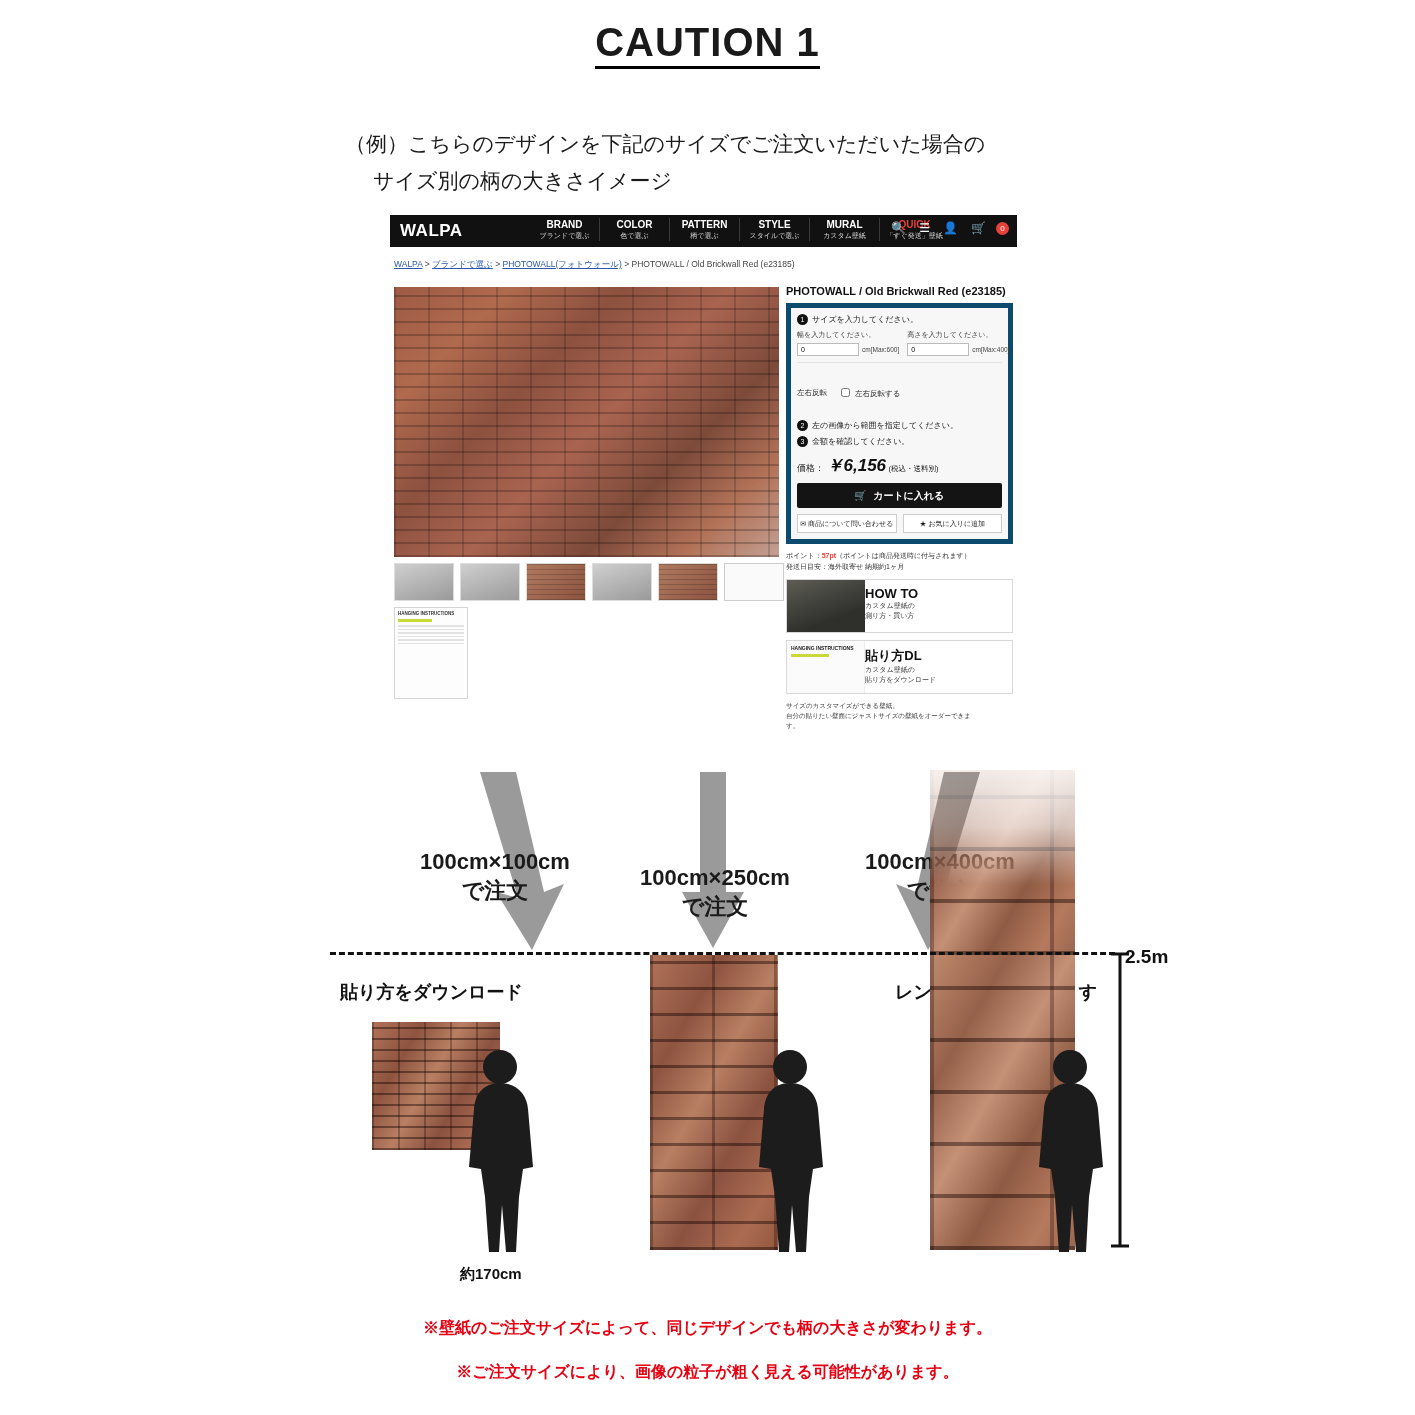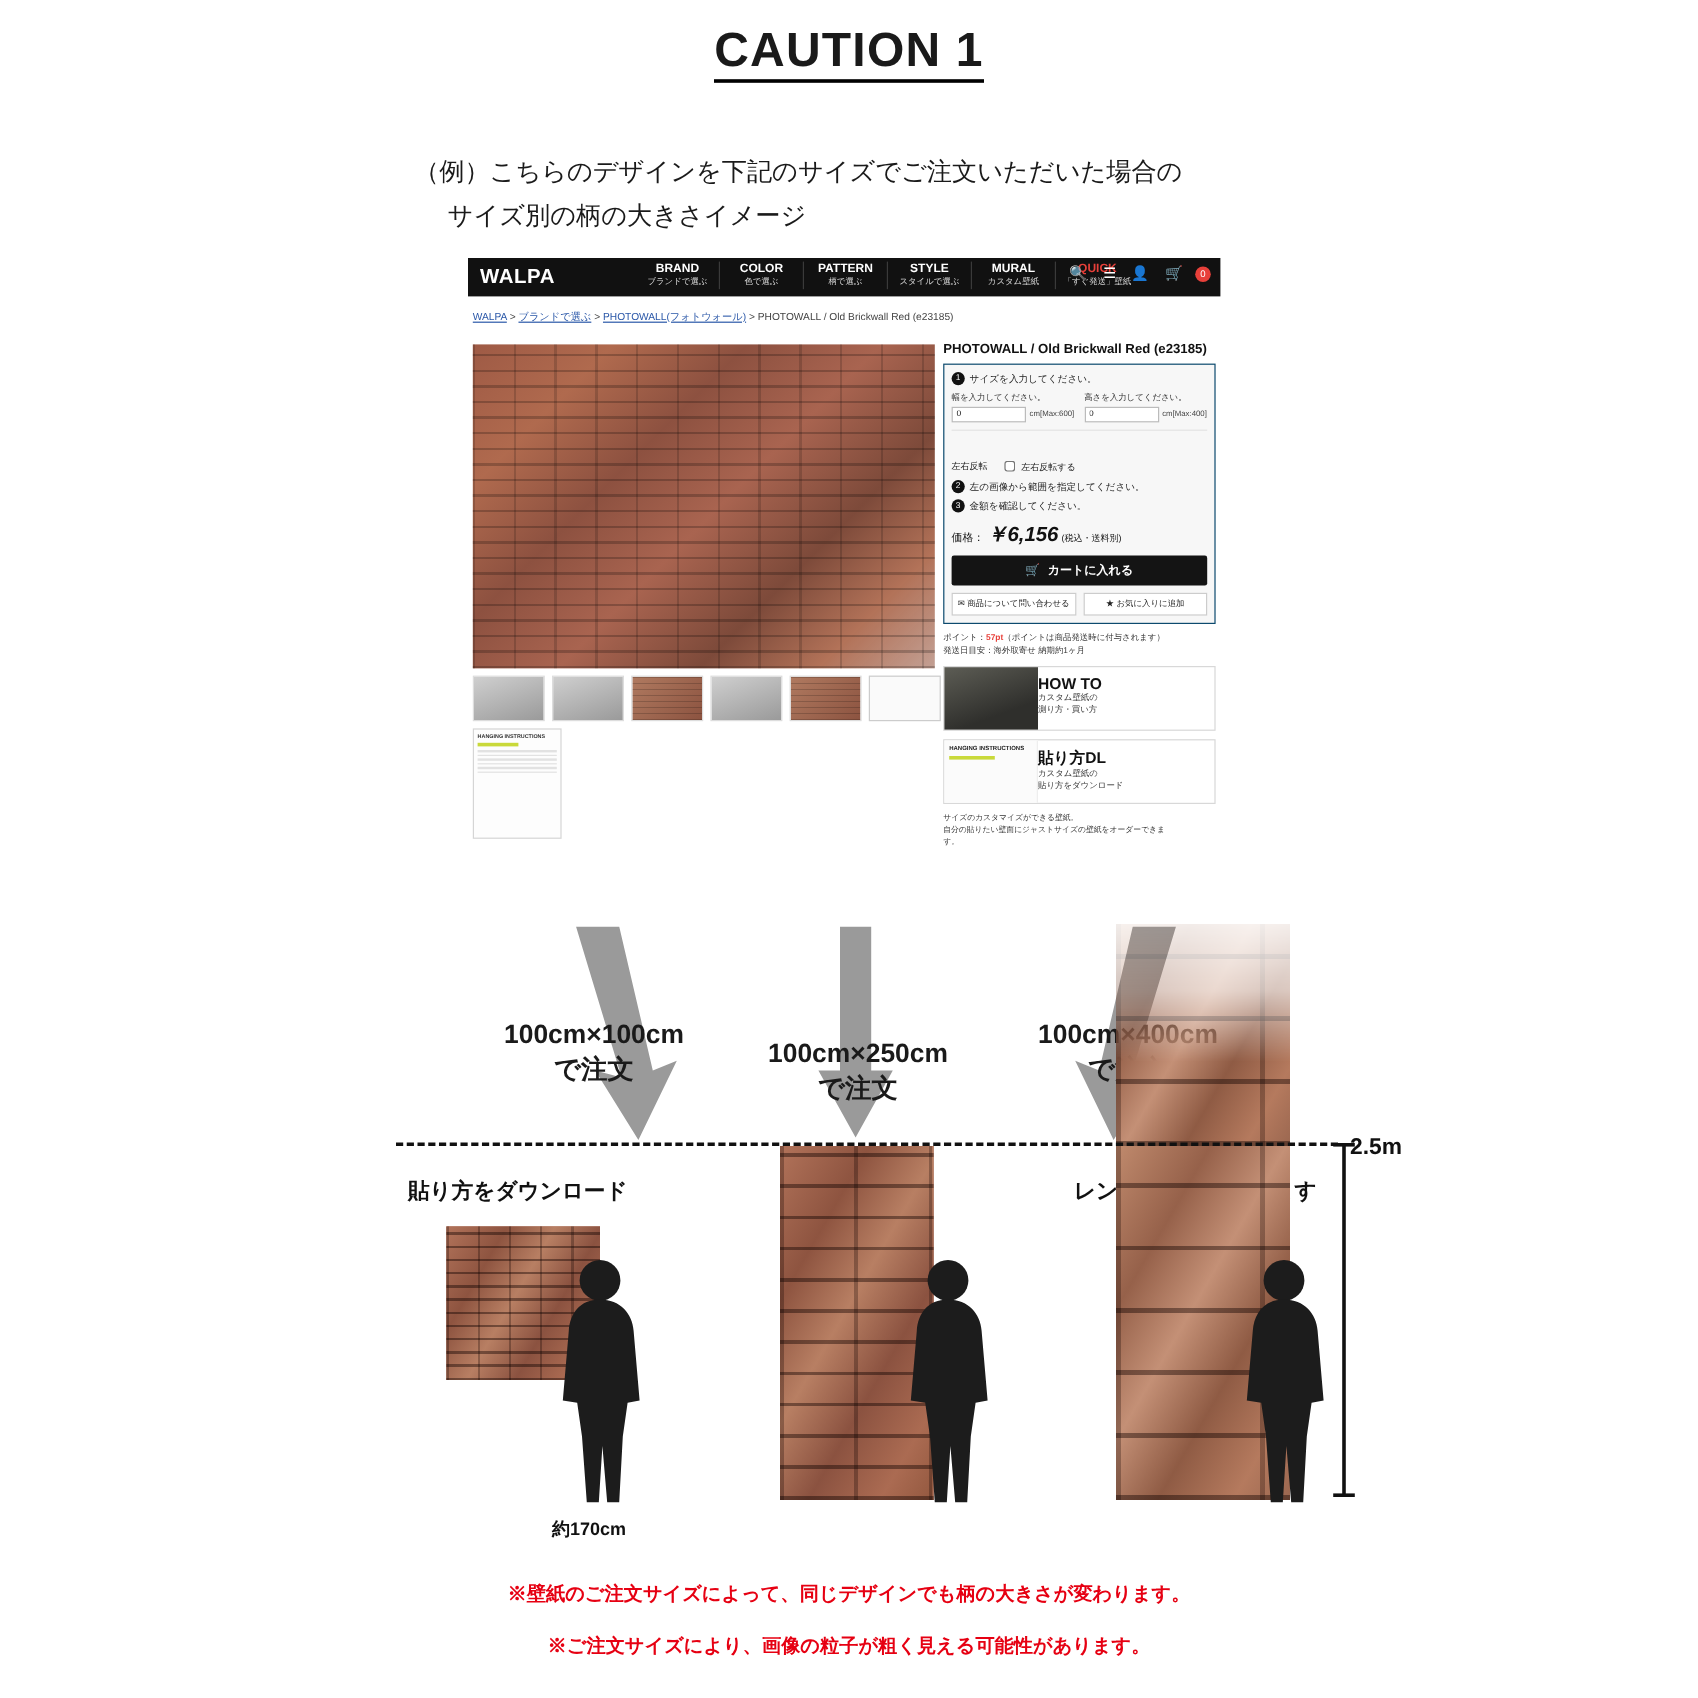--- a/index.html
+++ b/index.html
@@ -86,21 +86,21 @@
   .doc-sheet .dh{font-size:4.5px;font-weight:bold;color:#333;}
   .doc-sheet .bar{height:3px;background:#c9d93a;margin:3px 0;width:34px;}
   .doc-sheet .ln{height:1.5px;background:#e2e2e2;margin:2px 0;}
 
   
   .right{
     position:absolute;left:396px;top:70px;width:227px;
   }
   .prod-title{font-size:11px;font-weight:bold;color:#111;margin-bottom:6px;}
   .panel{
-    border:1px solid #0c4a6e;background:#f7f7f7;padding:6px;box-sizing:border-box;
+    border:5px solid #0c4a6e;background:#f7f7f7;padding:6px;box-sizing:border-box;
   }
   .step{font-size:8px;color:#222;display:flex;align-items:center;gap:4px;margin-bottom:5px;}
   .num{
     width:11px;height:11px;border-radius:50%;background:#111;color:#fff;
     font-size:7px;line-height:11px;text-align:center;display:inline-block;flex:none;
   }
   .fields{display:flex;gap:8px;}
   .fld{flex:1;}
   .fld-label{font-size:7px;color:#333;margin-bottom:3px;}
   .inp{
@@ -316,21 +316,21 @@
             </div>
           </div>
         </div>
         <div class="flip">
           <span>左右反転</span>
           <label>
             <input type="checkbox" style="width: 9px; height: 9px; vertical-align: -1px;">
             <span>左右反転する</span>
           </label>
         </div>
-        <div class="step" style="margin-top:4px;">
+        <div class="step" style="margin-top:20px;">
           <span class="num">2</span>
           <span>左の画像から範囲を指定してください。</span>
         </div>
         <div class="step">
           <span class="num">3</span>
           <span>金額を確認してください。</span>
         </div>
         <div class="price">
           <span>価格：</span>
           <b>￥6,156</b>

